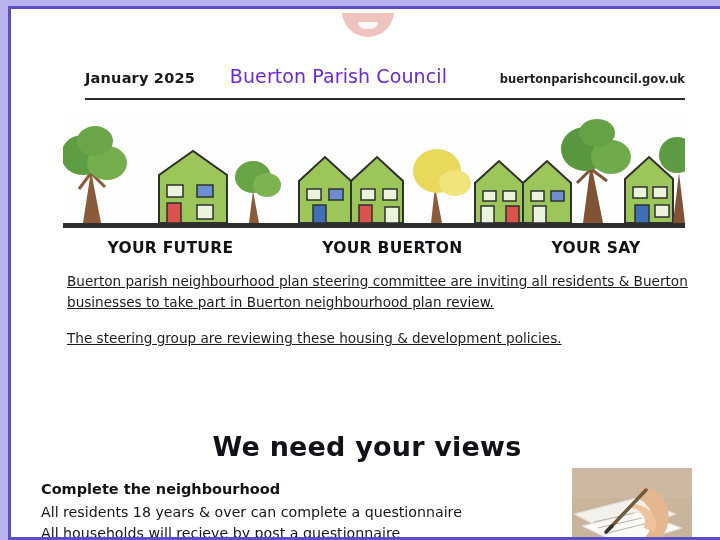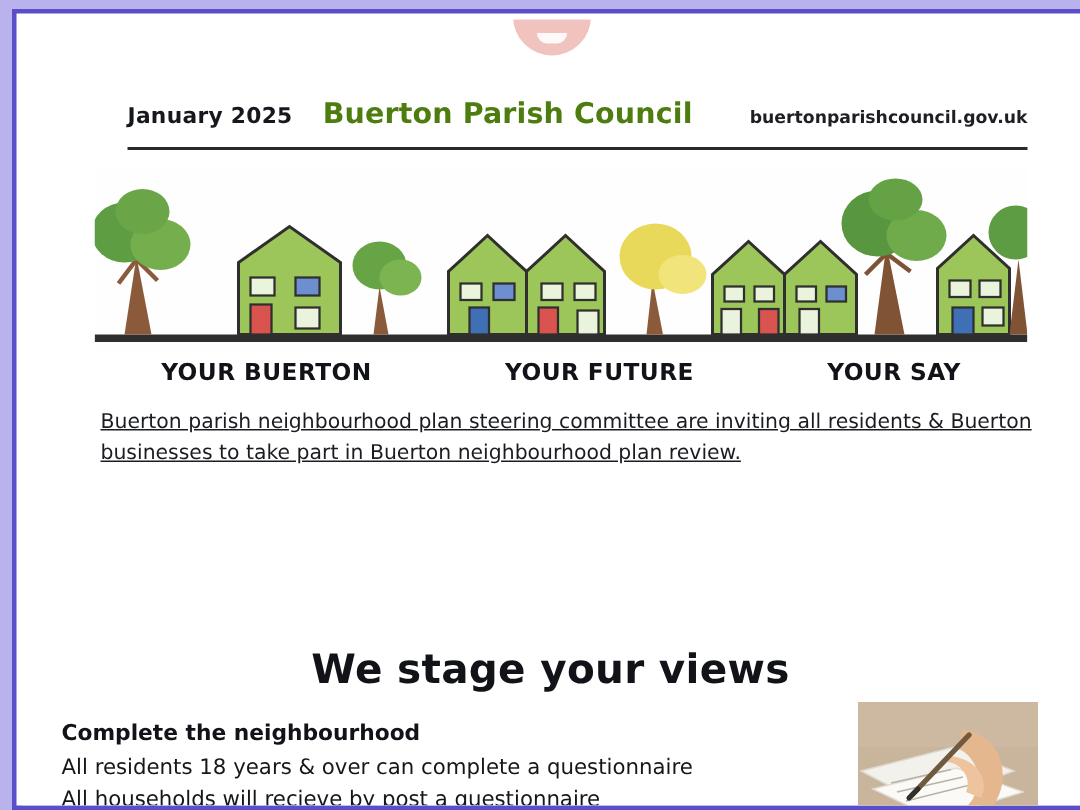--- a/index.html
+++ b/index.html
@@ -70,22 +70,22 @@
     justify-content: space-between;
   }
   .masthead .date {
     font-size: 14.5px;
     font-weight: bold;
     color: #16181d;
     letter-spacing: .2px;
   }
   .masthead .title {
     font-size: 19px;
-    font-weight: bold;
-    color: #4d7c0f;
+    font-weight: normal;
+    color: #6d28d9;
     letter-spacing: .1px;
     margin-left: -18px;
     text-align: right;
   }
   .masthead .site {
     font-size: 11.5px;
     font-weight: bold;
     color: #1d1f24;
   }
   .rule {
@@ -266,30 +266,31 @@
           </g>
 
           <g>
             <ellipse cx="614" cy="44" rx="18" ry="18" fill="#5d9c42"></ellipse>
             <path d="M610 112 L616 62 L622 112 Z" fill="#7f5334"></path>
           </g>
         </svg>
       </div>
 
       <div class="banner-row">
+        <span>YOUR FUTURE</span>
         <span>YOUR BUERTON</span>
-        <span>YOUR FUTURE</span>
         <span>YOUR SAY</span>
       </div>
 
       <div class="body-copy">
         <p>Buerton parish neighbourhood plan steering committee are inviting all residents &amp; Buerton businesses to take part in Buerton neighbourhood plan review.</p>
-      </div>
-
-      <div class="headline">We stage your views</div>
+        <p>The steering group are reviewing these housing &amp; development policies.</p>
+      </div>
+
+      <div class="headline">We need your views</div>
 
       <div class="subhead">Complete the neighbourhood</div>
 
       <div class="bullet-lines">
         <div>All residents 18 years &amp; over can complete a questionnaire</div>
         <div>All households will recieve by post a questionnaire</div>
       </div>
 
       <div class="photo">
         <svg width="120" height="85" viewBox="0 0 120 85">

